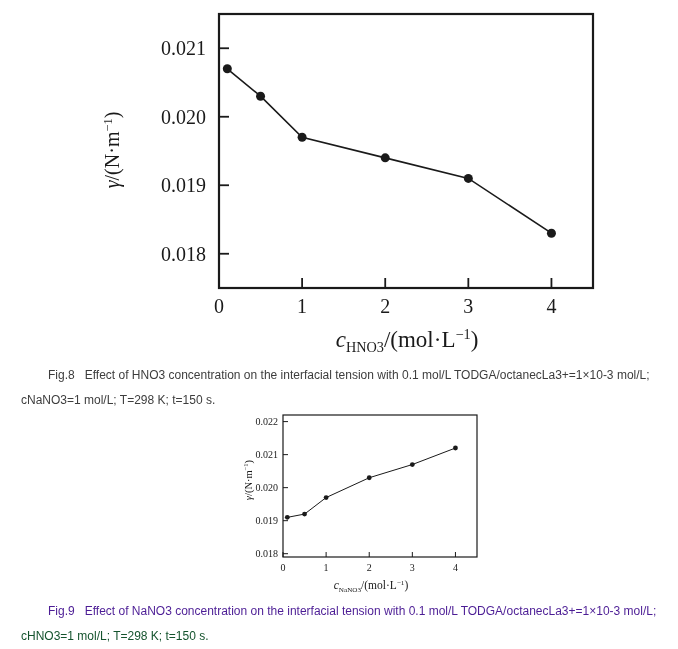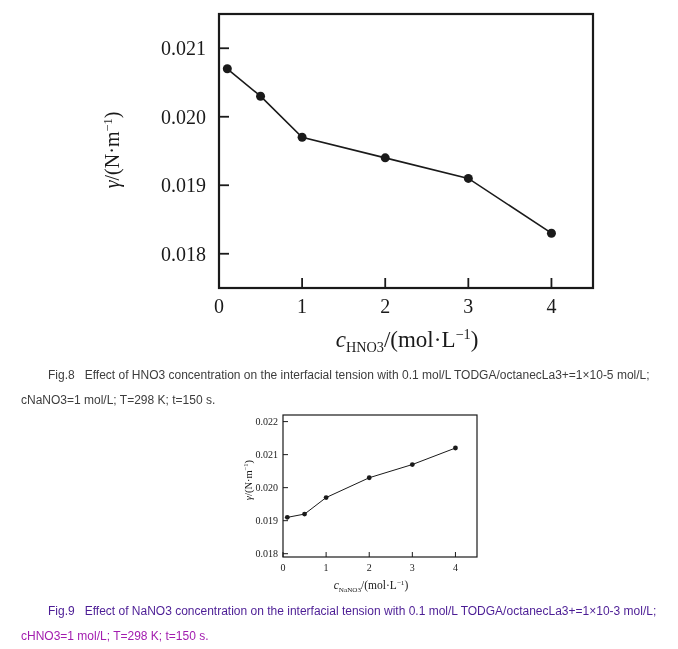--- a/index.html
+++ b/index.html
@@ -59,21 +59,21 @@
       <circle cx="227.3111111111111" cy="68.79999999999995" r="4.5" fill="#1a1a1a"></circle>
       <circle cx="260.55555555555554" cy="96.20000000000005" r="4.5" fill="#1a1a1a"></circle>
       <circle cx="302.1111111111111" cy="137.30000000000007" r="4.5" fill="#1a1a1a"></circle>
       <circle cx="385.2222222222222" cy="157.84999999999997" r="4.5" fill="#1a1a1a"></circle>
       <circle cx="468.3333333333333" cy="178.4000000000001" r="4.5" fill="#1a1a1a"></circle>
       <circle cx="551.4444444444443" cy="233.20000000000005" r="4.5" fill="#1a1a1a"></circle>
       <text x="407" y="347" text-anchor="middle" font-size="23" fill="#1a1a1a"><tspan font-style="italic">c</tspan><tspan font-size="14.26" dy="5.06">HNO3</tspan><tspan font-size="23" dy="-5.06">/(mol·L</tspan><tspan font-size="14.26" dy="-8.28">−1</tspan><tspan font-size="23" dy="8.28">)</tspan></text>
       <text x="119" y="150" text-anchor="middle" font-size="20" fill="#1a1a1a" transform="rotate(-90 119 150)"><tspan font-style="italic">γ</tspan><tspan>/(N·m</tspan><tspan font-size="12.4" dy="-7.199999999999999">−1</tspan><tspan font-size="20" dy="7.199999999999999">)</tspan></text>
     </svg>
 
-  <div id="cap8-l1" class="caption-line" style="color: rgb(61, 61, 61);">Fig.8   Effect of HNO3 concentration on the interfacial tension with 0.1 mol/L TODGA/octanecLa3+=1×10-5 mol/L;</div>
+  <div id="cap8-l1" class="caption-line" style="color: rgb(61, 61, 61);">Fig.8   Effect of HNO3 concentration on the interfacial tension with 0.1 mol/L TODGA/octanecLa3+=1×10-3 mol/L;</div>
   <div id="cap8-l2" class="caption-line" style="color: rgb(61, 61, 61);">cNaNO3=1 mol/L; T=298 K; t=150 s.</div>
 
   <svg id="fig9-svg" class="chart-svg" width="678" height="200" viewBox="0 0 678 200">
       <rect x="283" y="15" width="194" height="142" fill="none" stroke="#1a1a1a" stroke-width="1.2"></rect>
       <line x1="283" y1="21.60465116279077" x2="288" y2="21.60465116279077" stroke="#1a1a1a" stroke-width="1"></line>
       <text x="278" y="25.004651162790772" text-anchor="end" font-size="10" fill="#1a1a1a">0.022</text>
       <line x1="283" y1="54.627906976744164" x2="288" y2="54.627906976744164" stroke="#1a1a1a" stroke-width="1"></line>
       <text x="278" y="58.02790697674416" text-anchor="end" font-size="10" fill="#1a1a1a">0.021</text>
       <line x1="283" y1="87.65116279069767" x2="288" y2="87.65116279069767" stroke="#1a1a1a" stroke-width="1"></line>
       <text x="278" y="91.05116279069767" text-anchor="end" font-size="10" fill="#1a1a1a">0.020</text>
@@ -96,15 +96,15 @@
       <circle cx="304.55555555555554" cy="114.06976744186052" r="2.4" fill="#1a1a1a"></circle>
       <circle cx="326.1111111111111" cy="97.55813953488375" r="2.4" fill="#1a1a1a"></circle>
       <circle cx="369.22222222222223" cy="77.74418604651169" r="2.4" fill="#1a1a1a"></circle>
       <circle cx="412.3333333333333" cy="64.53488372093025" r="2.4" fill="#1a1a1a"></circle>
       <circle cx="455.44444444444446" cy="48.023255813953504" r="2.4" fill="#1a1a1a"></circle>
       <text x="371" y="189" text-anchor="middle" font-size="11.5" fill="#1a1a1a"><tspan font-style="italic">c</tspan><tspan font-size="7.13" dy="2.53">NaNO3</tspan><tspan font-size="11.5" dy="-2.53">/(mol·L</tspan><tspan font-size="7.13" dy="-4.14">−1</tspan><tspan font-size="11.5" dy="4.14">)</tspan></text>
       <text x="252" y="80" text-anchor="middle" font-size="10.5" fill="#1a1a1a" transform="rotate(-90 252 80)"><tspan font-style="italic">γ</tspan><tspan>/(N·m</tspan><tspan font-size="6.51" dy="-3.78">−1</tspan><tspan font-size="10.5" dy="3.78">)</tspan></text>
     </svg>
 
   <div id="cap9-l1" class="caption-line" style="color: #4c1d95;">Fig.9   Effect of NaNO3 concentration on the interfacial tension with 0.1 mol/L TODGA/octanecLa3+=1×10-3 mol/L;</div>
-  <div id="cap9-l2" class="caption-line" style="color: #a21caf;">cHNO3=1 mol/L; T=298 K; t=150 s.</div>
+  <div id="cap9-l2" class="caption-line" style="color: #14532d;">cHNO3=1 mol/L; T=298 K; t=150 s.</div>
 
 </div>
 
 </body></html>

